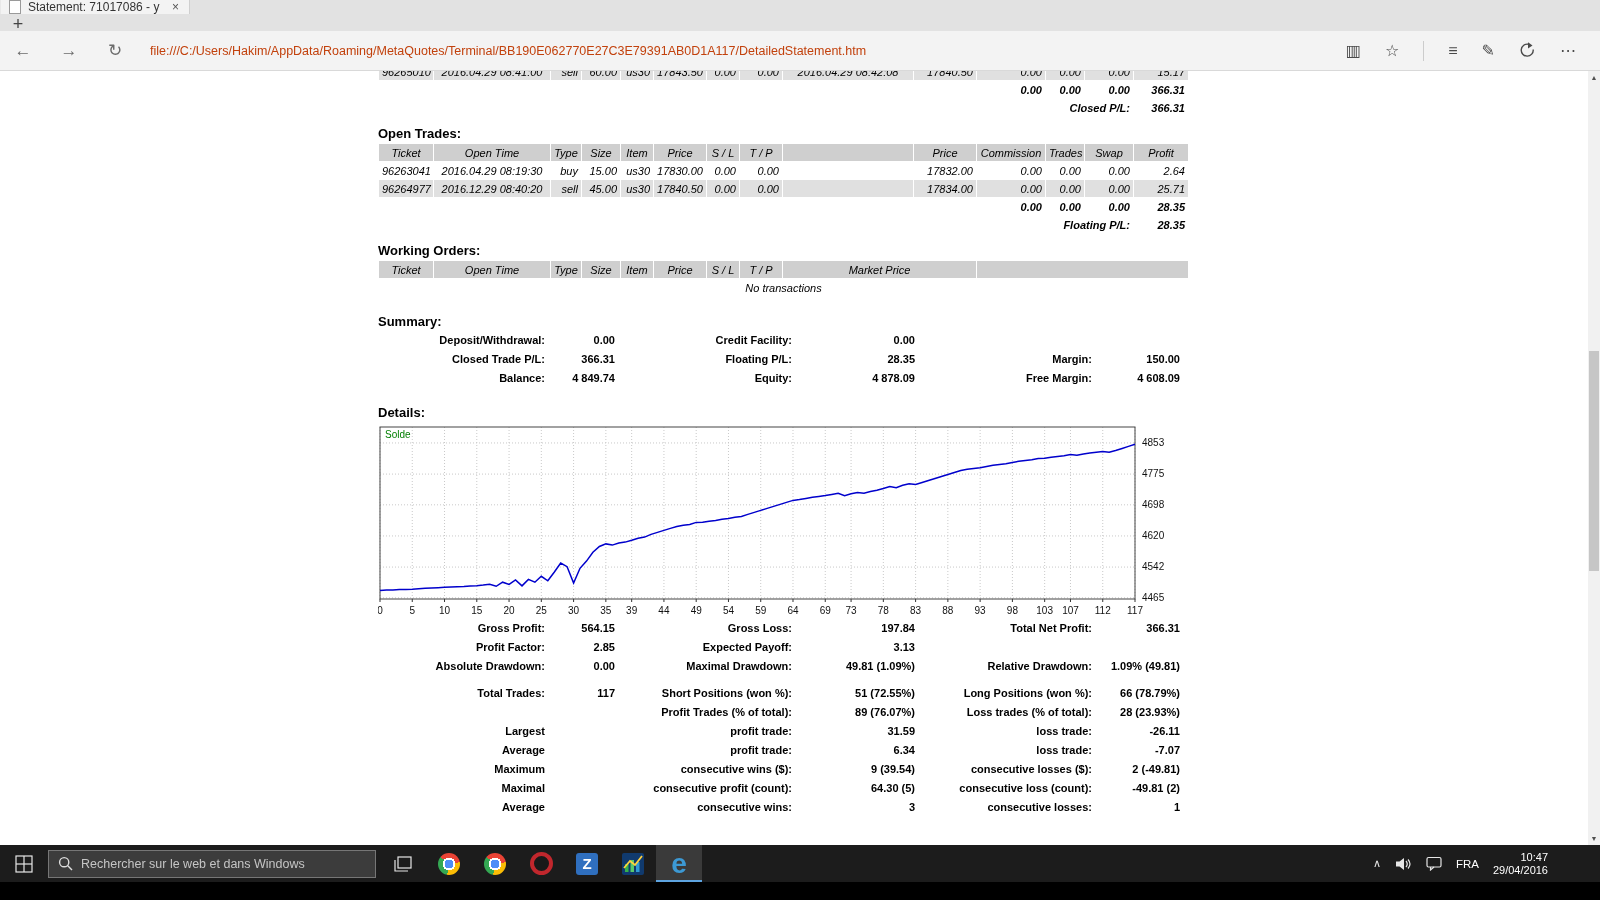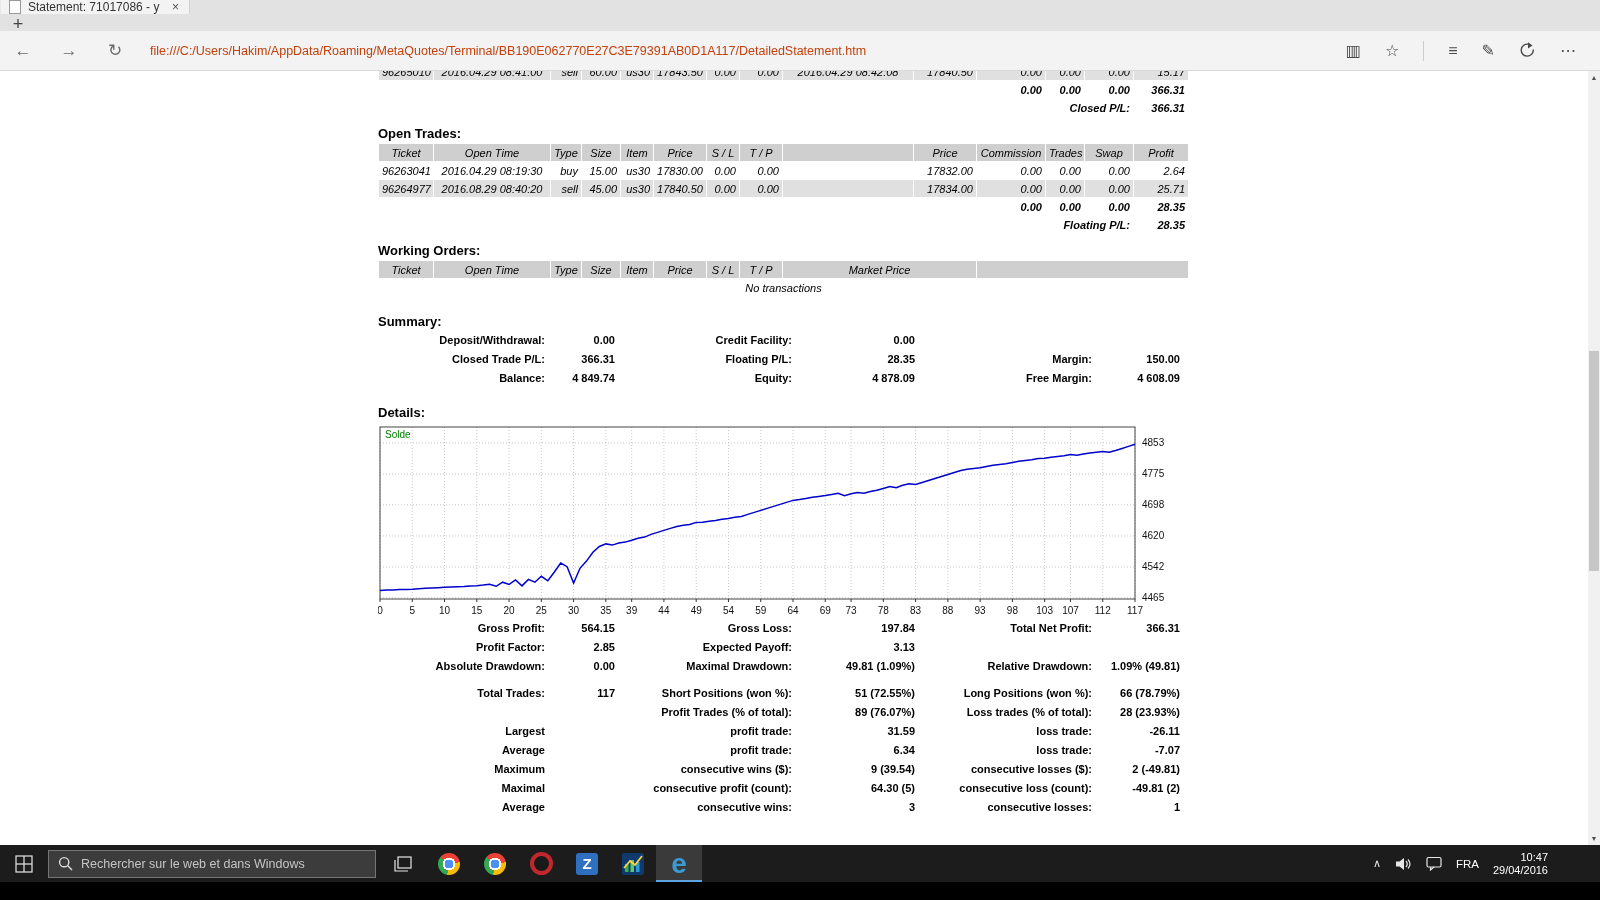--- a/index.html
+++ b/index.html
@@ -206,21 +206,21 @@
           <td>0.00</td>
           <td class="ctr"></td>
           <td>17832.00</td>
           <td>0.00</td>
           <td>0.00</td>
           <td>0.00</td>
           <td>2.64</td>
         </tr>
         <tr class="alt">
           <td>96264977</td>
-          <td class="ctr">2016.08.29 08:40:20</td>
+          <td class="ctr">2016.12.29 08:40:20</td>
           <td>sell</td>
           <td>45.00</td>
           <td>us30</td>
           <td>17840.50</td>
           <td>0.00</td>
           <td>0.00</td>
           <td class="ctr"></td>
           <td>17834.00</td>
           <td>0.00</td>
           <td>0.00</td>

